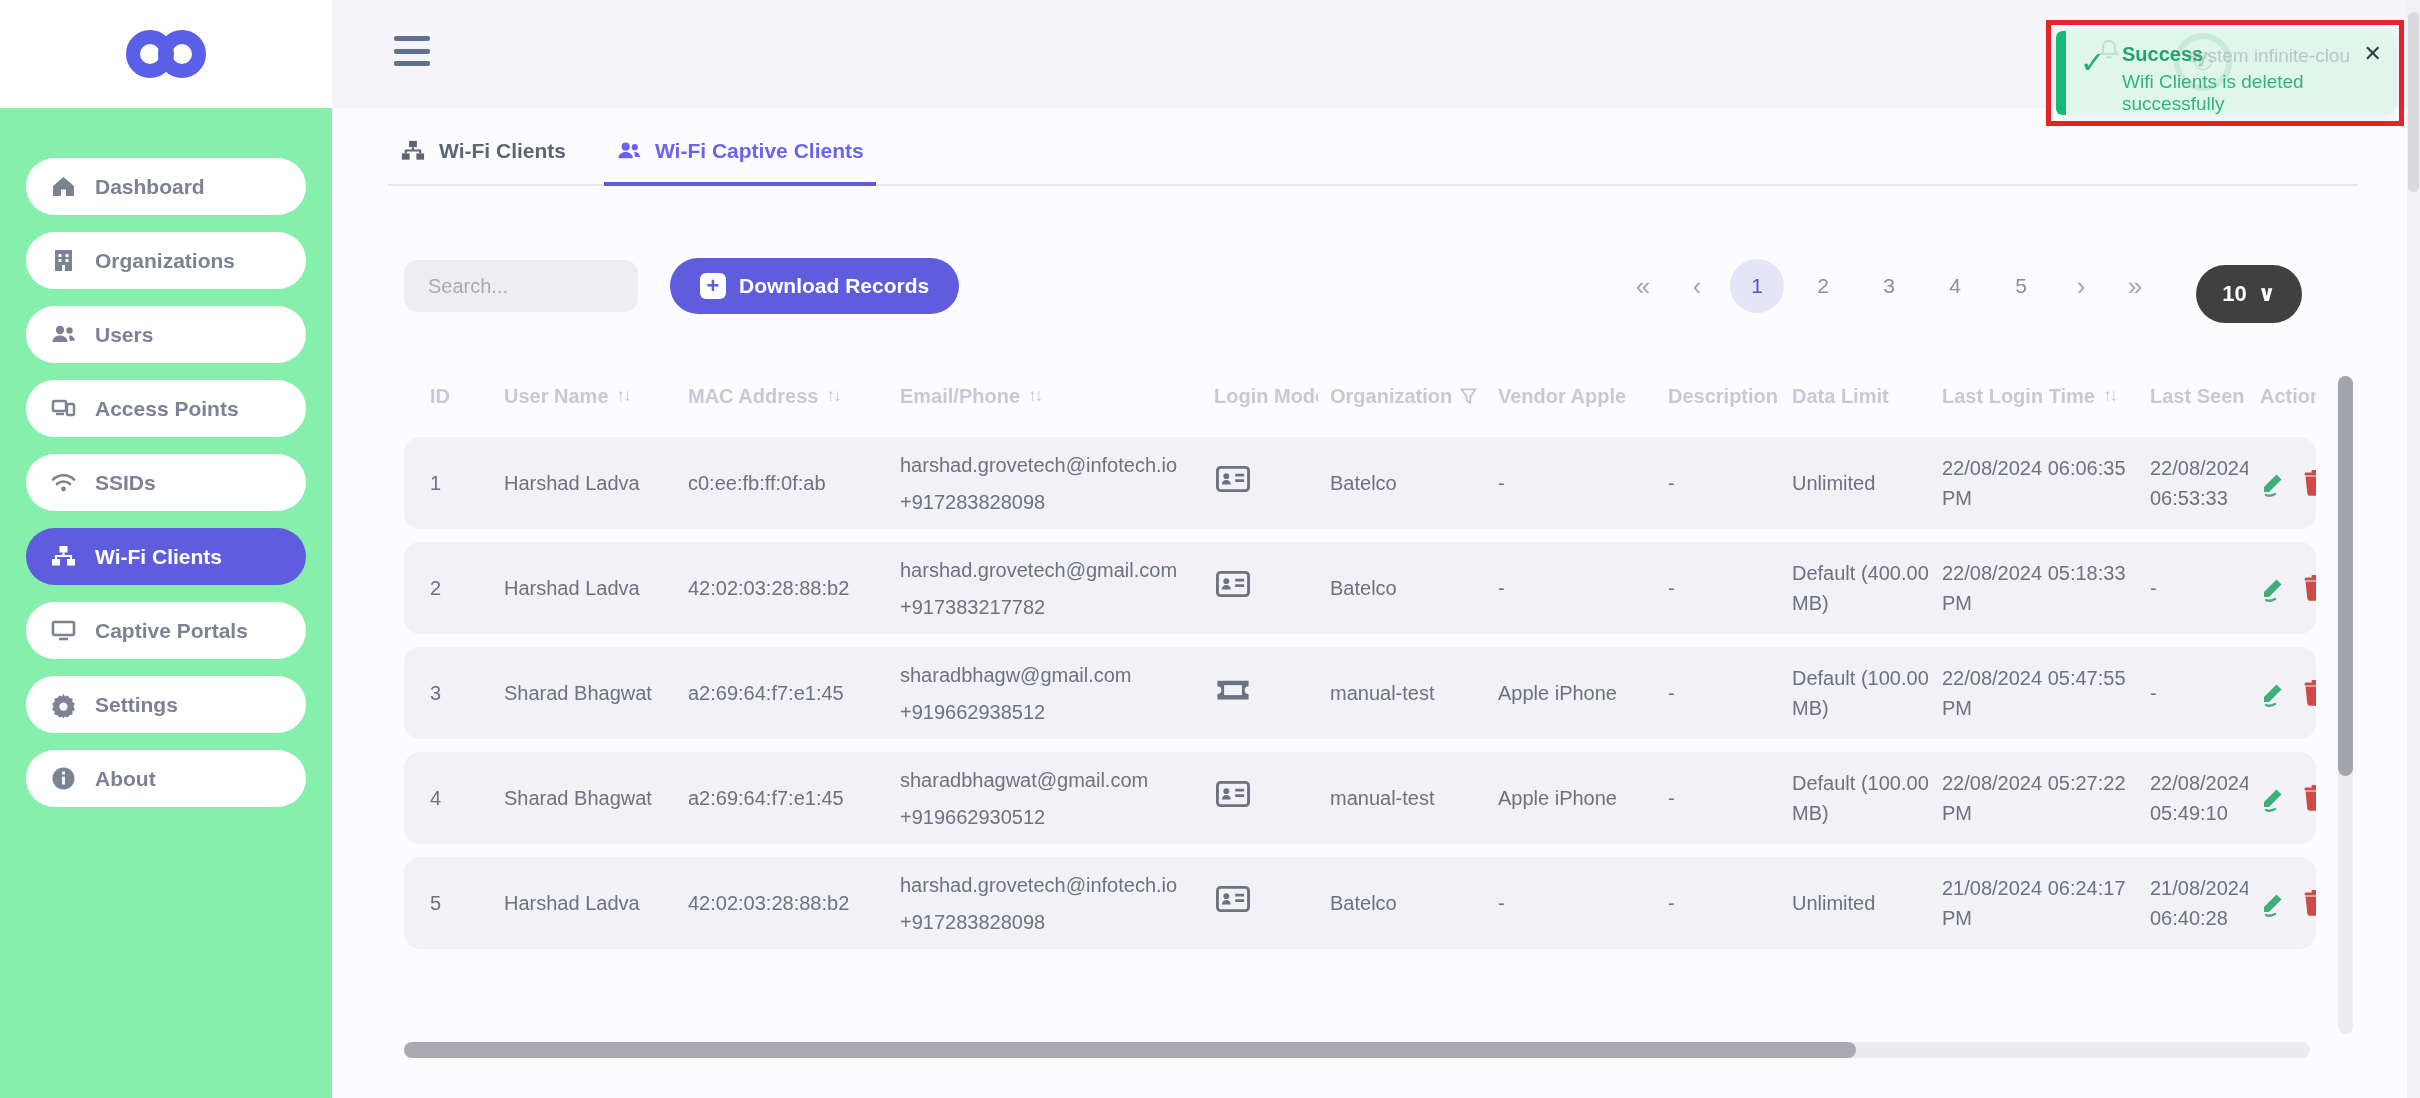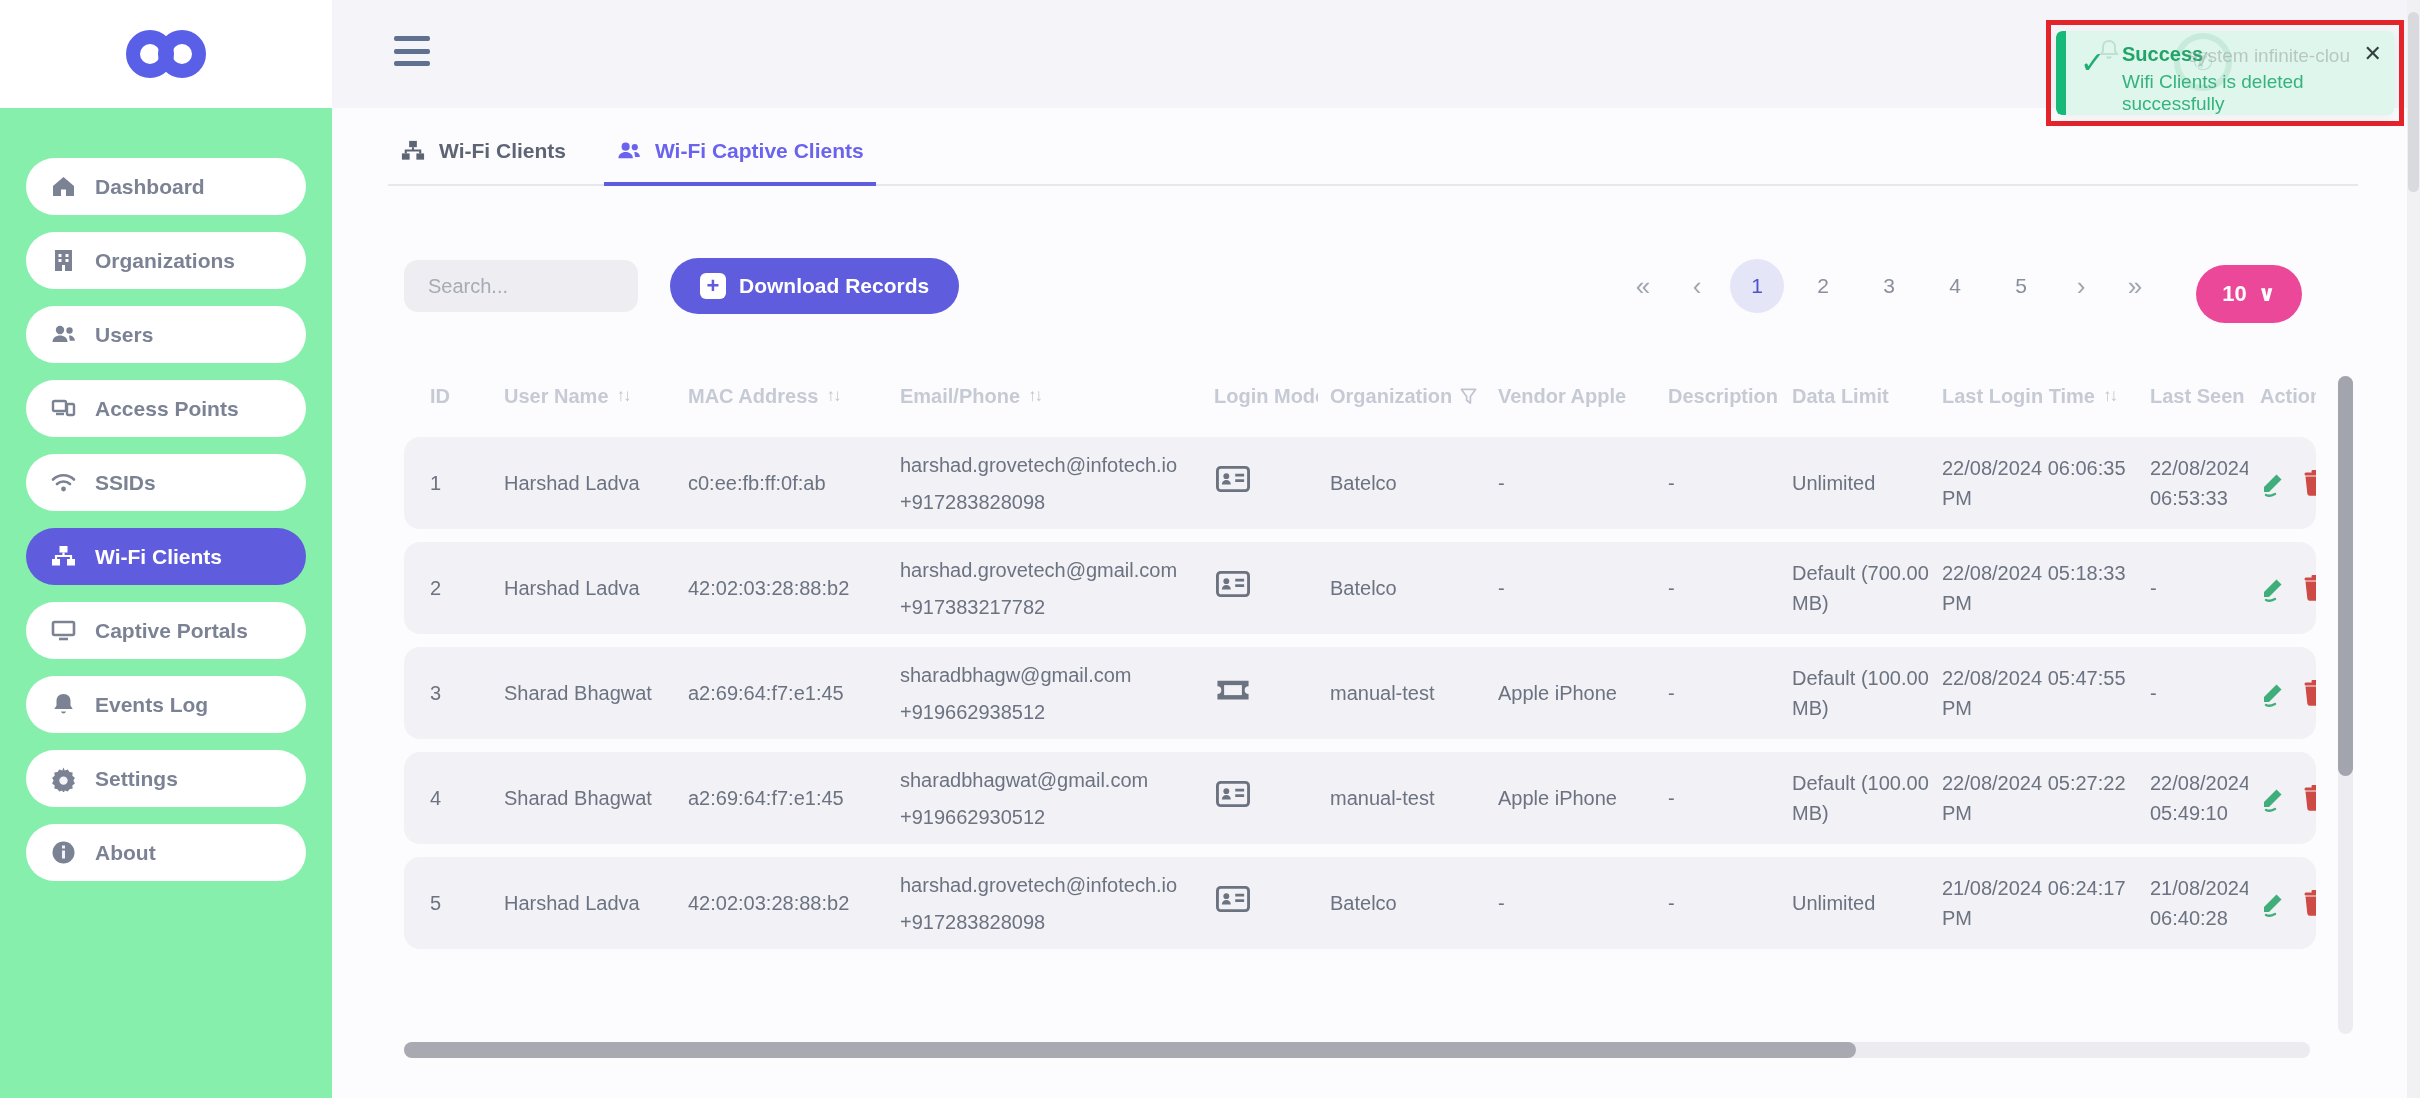--- a/index.html
+++ b/index.html
@@ -47,21 +47,21 @@
   .toolbar { position:absolute; left:404px; top:258px; right:118px; height:56px; display:flex; align-items:center; }
   .search-input { width:234px; height:52px; background:#ededf2; border:none; border-radius:14px; padding:0 24px; font-size:20px; color:#6d28d9; outline:none; font-family:inherit; }
   .search-input::placeholder { color:#a7abb6; }
   .download-btn { margin-left:32px; height:56px; background:#5f5dde; border:none; color:#fff; border-radius:28px; padding:0 30px; display:flex; align-items:center; gap:13px; font-size:21px; font-weight:bold; cursor:pointer; font-family:inherit; }
   .plus-box { width:26px; height:26px; background:#fff; color:#5f5dde; border-radius:6px; display:flex; align-items:center; justify-content:center; font-size:22px; font-weight:bold; line-height:1; }
   .spacer { flex:1; }
   .pagination { display:flex; align-items:center; gap:12px; }
   .pg-arrow { width:42px; height:54px; display:flex; align-items:center; justify-content:center; color:#a0a5b1; font-size:26px; cursor:pointer; }
   .pg-num { width:54px; height:54px; display:flex; align-items:center; justify-content:center; border-radius:50%; color:#8a8f9c; font-size:21px; cursor:pointer; }
   .pg-num.active { background:#e4e6f8; color:#4d55c8; }
-  .page-size { margin-left:28px; min-width:106px; height:58px; background:#ec4899; border-radius:29px; color:#fff; display:flex; align-items:center; justify-content:center; gap:11px; font-size:22px; font-weight:bold; cursor:pointer;margin-top:16px; }
+  .page-size { margin-left:28px; min-width:106px; height:58px; background:#404040; border-radius:29px; color:#fff; display:flex; align-items:center; justify-content:center; gap:11px; font-size:22px; font-weight:bold; cursor:pointer;margin-top:16px; }
 
   
   .table { position:absolute; left:404px; top:368px; width:1912px; overflow:hidden; }
   .thead, .tr { display:grid; grid-template-columns:62px 172px 200px 302px 104px 156px 158px 112px 138px 196px 98px 92px; column-gap:12px; padding-left:26px; align-items:center; }
   .thead { height:56px; color:#c6cad4; font-size:20px; font-weight:bold; }
   .th { display:flex; align-items:center; gap:8px; overflow:hidden; white-space:nowrap; }
   .sort-glyph { font-size:17px; letter-spacing:-2px; color:#c0c4cf; cursor:pointer; }
   .kebab { font-size:22px; color:#c0c4cf; cursor:pointer; }
   .filter-icon { color:#c0c4cf; cursor:pointer; }
   .tr { background:#f1f1f6; border-radius:16px; margin-top:13px; padding-top:15px; padding-bottom:15px; color:#6b7280; font-size:20px; line-height:1.5; min-height:92px; }
@@ -233,26 +233,20 @@
         <svg viewBox="0 0 27 27">
             <use href="#i-network"></use>
           </svg>
         <span>Wi-Fi Clients</span>
       </div>
       <div class="nav-item">
         <svg viewBox="0 0 27 27">
             <use href="#i-monitor"></use>
           </svg>
         <span>Captive Portals</span>
-      </div>
-      <div class="nav-item">
-        <svg viewBox="0 0 27 27">
-            <use href="#i-bell"></use>
-          </svg>
-        <span>Events Log</span>
       </div>
       <div class="nav-item">
         <svg viewBox="0 0 27 27">
             <use href="#i-gear"></use>
           </svg>
         <span>Settings</span>
       </div>
       <div class="nav-item">
         <svg viewBox="0 0 27 27">
             <use href="#i-info"></use>
@@ -387,21 +381,21 @@
       <div class="cell email-cell">
         <span>harshad.grovetech@gmail.com</span>
         <span>+917383217782</span>
       </div>
       <div class="cell login-cell"><svg viewBox="0 0 32 27">
             <use href="#i-idcard"></use>
           </svg></div>
       <div class="cell">Batelco</div>
       <div class="cell">-</div>
       <div class="cell">-</div>
-      <div class="cell">Default (700.00 MB)</div>
+      <div class="cell">Default (400.00 MB)</div>
       <div class="cell">22/08/2024 05:18:33 PM</div>
       <div class="cell">-</div>
       <div class="cell action-cell">
         <span class="icon-btn icon-edit">
             <svg viewBox="0 0 27 27">
               <use href="#i-pencil"></use>
             </svg>
           </span>
         <span class="icon-btn icon-del">
             <svg viewBox="0 0 26 28">

